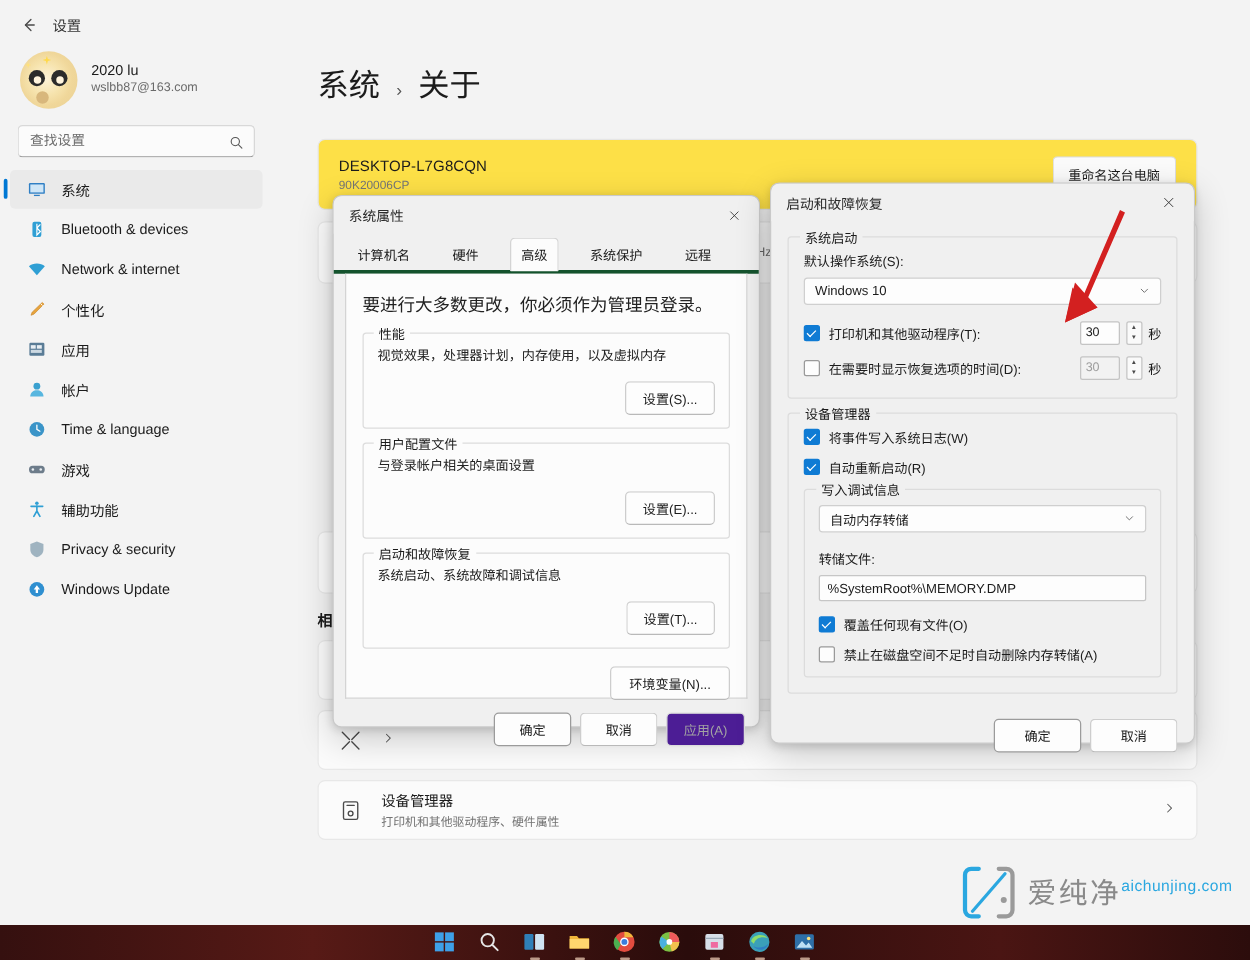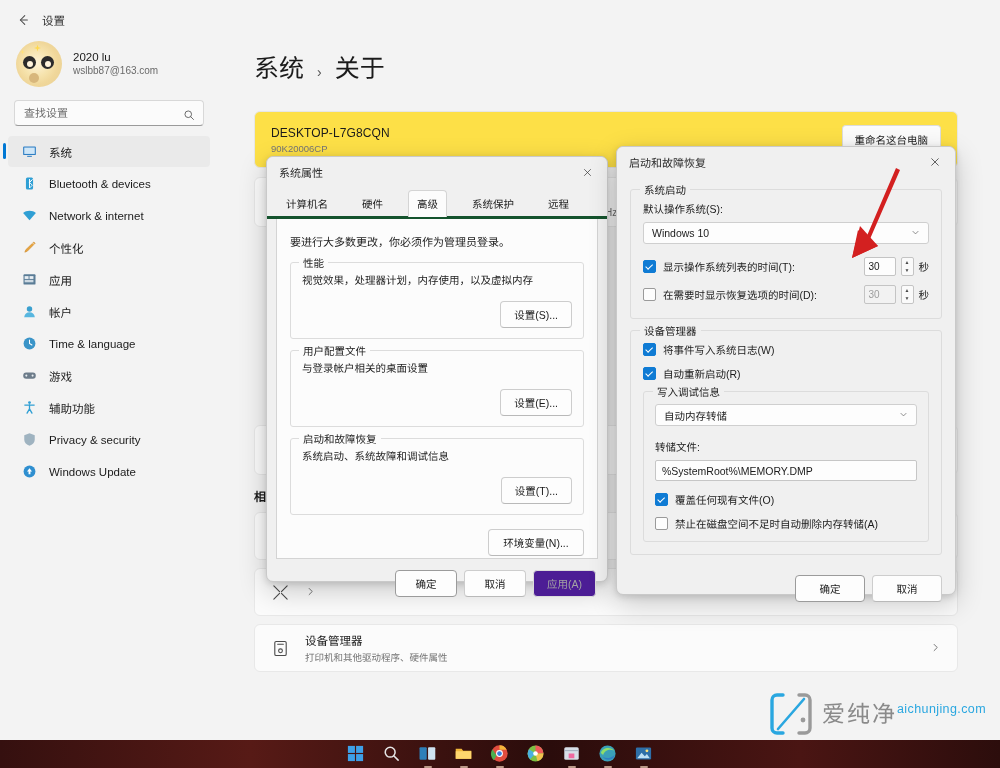--- a/index.html
+++ b/index.html
@@ -125,21 +125,21 @@
   }
 
   .collapse-card {
     margin: 9px 42px 0 36px; background: #fbfbfb;
     border: 1px solid #e8e8e8; border-radius: 6px;
     height: 50px; display: flex; align-items: center;
     justify-content: flex-end; padding-right: 18px;
   }
   .chev { color: #606060; font-size: 11px; }
 
-  .hz-label { position: absolute; left: 387px; top: 207px; font-size: 10px; color: #6c6c6c; }
+  .hz-label { position: absolute; left: 387px; top: 197px; font-size: 10px; color: #6c6c6c; }
 
   .section-title {
     margin: 12px 0 8px 36px; font-size: 12px; color: #1b1b1b; font-weight: bold;
   }
   .link-card {
     margin: 0 42px 8px 36px; background: #fbfbfb;
     border: 1px solid #e8e8e8; border-radius: 6px;
     height: 48px; display: flex; align-items: center; padding: 0 16px; gap: 15px;
   }
   .link-ico { width: 19px; height: 19px; flex: none; color: #4a4a4a; }
@@ -179,21 +179,21 @@
   }
   .tab.active {
     background: #fcfcfc; border-color: #d4d4d4;
     border-top-left-radius: 4px; border-top-right-radius: 4px;
   }
   .tab-body {
     margin: 0 9px; background: #fcfcfc;
     border: 1px solid #d4d4d4; border-top: none;
     height: 340px; padding: 14px 13px 0 13px; position: relative;
   }
-  .intro-text { font-size: 11px; color: #222; margin-bottom: 13px; }
+  .intro-text { font-size: 14px; color: #222; margin-bottom: 13px; }
   .group {
     border: 1px solid #dcdcdc; border-radius: 3px;
     margin-bottom: 11px; padding: 9px 11px 10px 11px; position: relative;
   }
   .group-legend {
     position: absolute; top: -8px; left: 8px; background: #fcfcfc;
     padding: 0 4px; font-size: 10.5px; color: #1b1b1b;
   }
   .group-desc { font-size: 10.5px; color: #222; margin-bottom: 14px; }
   .btn {
@@ -608,21 +608,21 @@
           <span>Windows 10</span>
           <span class="sel-caret">
             <svg viewBox="0 0 16 16" width="9" height="9" fill="none" stroke="currentColor" stroke-width="1.3">
                 <path d="M3.5 6 L8 10.5 L12.5 6" stroke-linecap="round" stroke-linejoin="round"></path>
               </svg>
           </span>
         </div>
 
         <div class="cb-row">
           <span class="cbox checked"></span>
-          <span class="cb-label">显示操作系统列表的时间(T):</span>
+          <span class="cb-label">打印机和其他驱动程序(T):</span>
           <span class="spin">
             <span class="spin-input">30</span>
             <span class="spin-btns">
               <div>▲</div>
               <div>▼</div>
             </span>
             <span class="spin-unit">秒</span>
           </span>
         </div>
 

